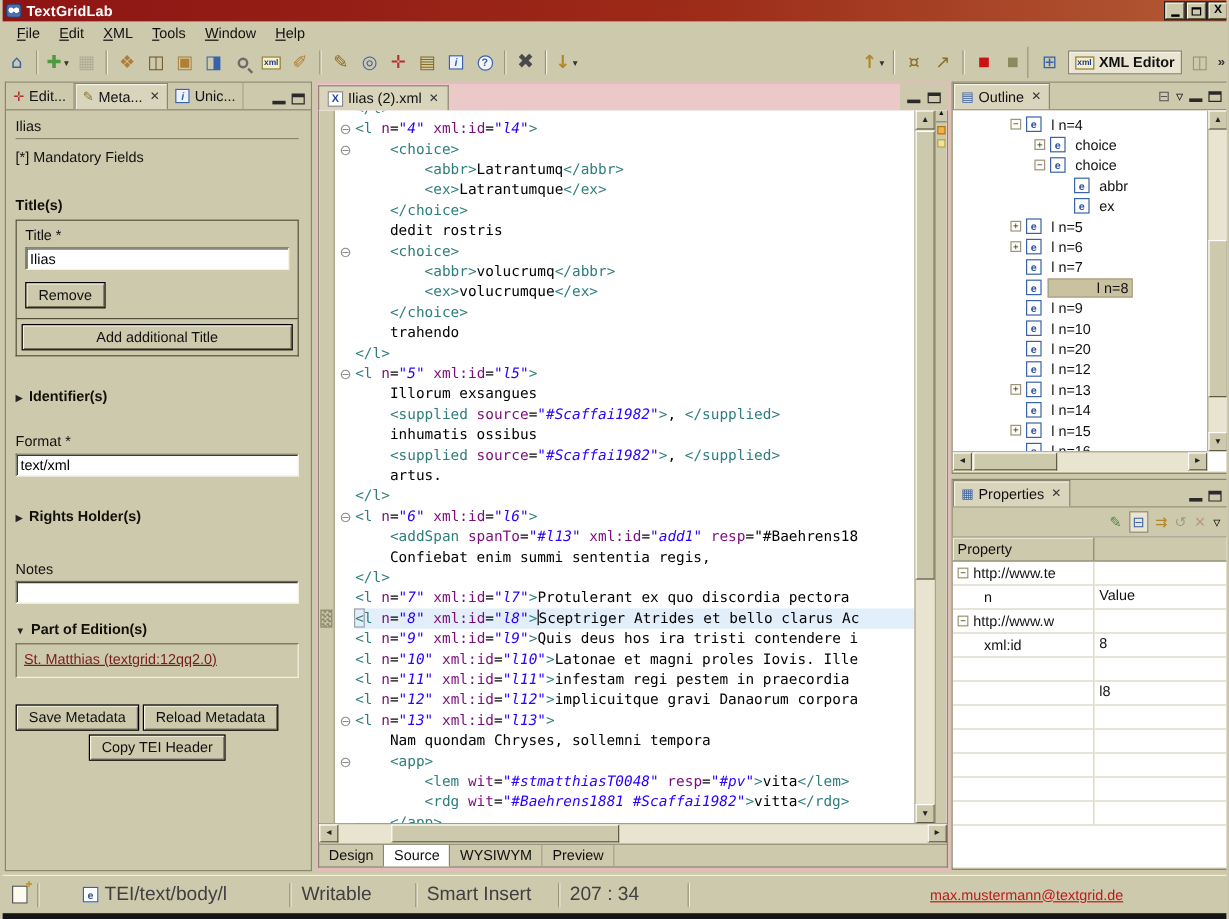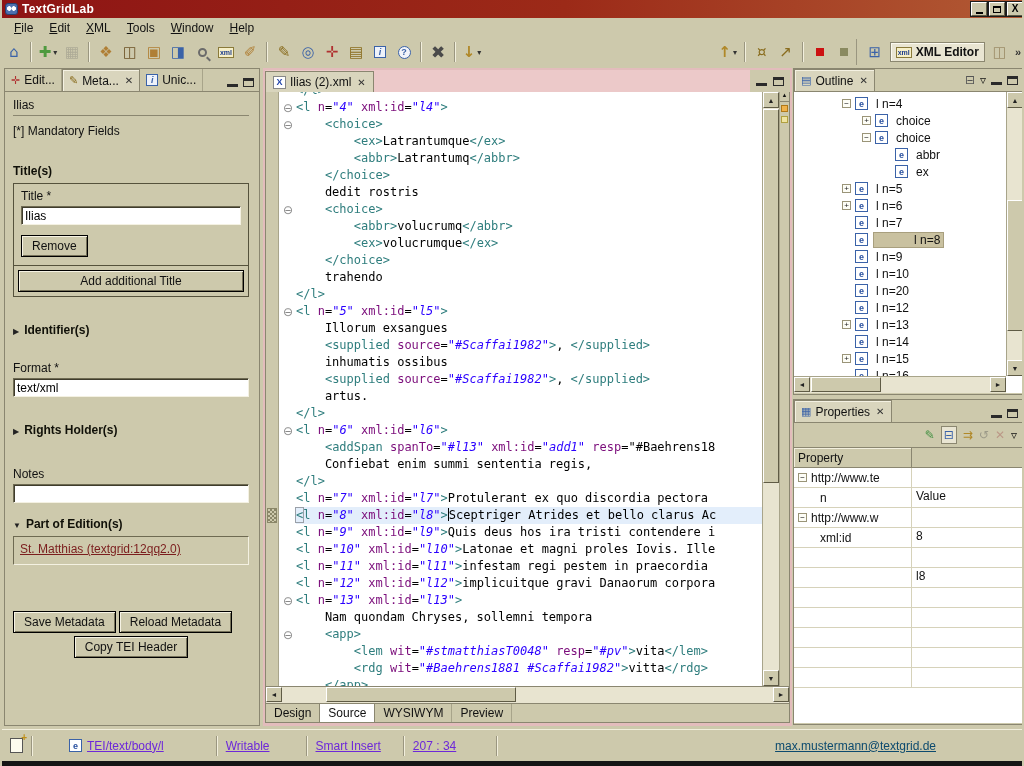--- a/index.html
+++ b/index.html
@@ -82,21 +82,21 @@
     box-shadow:inset 1px 1px 0 #3f3c2c; font-family:"Liberation Sans",sans-serif; font-size:12px; padding:1px 3px; }
   .btn { display:inline-block; background:#cdc9ac; border:1px solid #000;
     box-shadow:inset 1px 1px 0 #f6f3e4, inset -1px -1px 0 #76725a; padding:3px 10px; font-size:12px; text-align:center; }
   .btn-remove { margin-top:10px;text-align:right; }
   .addbox { border:1px solid #55523c; border-top:none; padding:4px; }
   .btn-add { display:block; width:100%; }
   .fmt-label { margin-top:24px; font-size:12px; }
   .notes-label { margin-top:30px; font-size:12px; }
   .editionbox { margin-top:5px; border:1px solid #6e6a52; border-right-color:#f4f1e2; border-bottom-color:#f4f1e2; padding:5px 4px 8px 6px; }
   .red-link { color:#7b1d1d; text-decoration:underline; font-size:12px; }
-  .meta-btn-row { margin-top:46px; display:flex; gap:3px; }
+  .meta-btn-row { margin-top:22px; display:flex; gap:3px; }
   .meta-btn-row2 { margin-top:3px; text-align:center; }
 
   
   .editor-region { position:absolute; left:261px; top:2px; width:529px; height:658px; background:#e3bcbc; padding:2px; }
   .ed-head { height:22px; background:#ecc9c9; display:flex; align-items:flex-end; }
   .ed-tab { display:flex; align-items:center; gap:4px; height:21px; padding:0 7px; background:#d9d5bd;
     border:1px solid #8a8670; border-bottom:none; font-size:12px; }
   .xfile { width:13px; height:13px; background:#fff; border:1px solid #888; color:#2244aa; font-weight:bold; font-size:9px;
     display:flex; align-items:center; justify-content:center; }
   .ed-head-right { margin-left:auto; background:#cdc9ac; height:22px; display:flex; align-items:center; gap:6px; padding:0 6px; }
@@ -164,23 +164,23 @@
   .pexp { width:9px; height:9px; border:1px solid #9a9478; background:#fdfdf6; font-size:8px; line-height:7px; text-align:center; margin-right:4px; flex:none; }
   .pname { font-size:12px; white-space:nowrap; }
   .pindent { padding-left:22px; }
 
   
   .statusbar { position:absolute; left:0; top:729px; width:1024px; height:32px; background:#cdc9ac;
     border-top:1px solid #f2efdd; display:flex; align-items:center; }
   .sb-sep { width:2px; height:20px; border-left:1px solid #9a9680; border-right:1px solid #f2efdd; margin:0 8px; }
   .fastview { width:13px; height:15px; border:1px solid #555; background:#fdfbee; position:relative; margin-left:8px; }
   .fastview::after { content:"+"; position:absolute; right:-5px; top:-7px; color:#c09018; font-weight:bold; font-size:10px; }
-  .sb-text { font-size:12px; color:#6d28d9;text-decoration:underline; }
+  .sb-text { font-size:16px; color:#404040; }
   .sb-user { margin-left:auto; margin-right:90px; }
-  .user-link { color:#0c4a6e; text-decoration:underline; font-size:12px; }
+  .user-link { color:#b91c1c; text-decoration:underline; font-size:12px; }
   .bottom-edge { position:absolute; left:0; top:761px; width:1024px; height:5px; background:#151515; }
 </style>
 </head>
 <body>
 
 <div class="window">
 
   <div class="titlebar">
     <span class="owl"></span>
     <span class="title-text">TextGridLab</span>
@@ -379,22 +379,22 @@
       </div>
       <div class="ed-body">
         <div class="ann-ruler">
           <div class="ann-mark" id="ann-mark" style="top: 416px;"></div>
         </div>
         <div class="code-scroll">
           <div class="lines" id="code-lines">
               <div class="line"><span class="foldcell"></span><span class="codecell"><span class="tg">&lt;/l</span><span class="tg">&gt;</span></span></div>
               <div class="line"><span class="foldcell">⊖</span><span class="codecell"><span class="tg">&lt;l</span> <span class="an">n</span><span class="eq">=</span><span class="av">"4"</span> <span class="an">xml:id</span><span class="eq">=</span><span class="av">"l4"</span><span class="tg">&gt;</span></span></div>
               <div class="line"><span class="foldcell">⊖</span><span class="codecell">    <span class="tg">&lt;choice</span><span class="tg">&gt;</span></span></div>
+              <div class="line"><span class="foldcell"></span><span class="codecell">        <span class="tg">&lt;abbr</span><span class="tg">&gt;</span>Latrantumq<span class="tg">&lt;/abbr</span><span class="tg">&gt;</span></span></div>
               <div class="line"><span class="foldcell"></span><span class="codecell">        <span class="tg">&lt;ex</span><span class="tg">&gt;</span>Latrantumque<span class="tg">&lt;/ex</span><span class="tg">&gt;</span></span></div>
-              <div class="line"><span class="foldcell"></span><span class="codecell">        <span class="tg">&lt;abbr</span><span class="tg">&gt;</span>Latrantumq<span class="tg">&lt;/abbr</span><span class="tg">&gt;</span></span></div>
               <div class="line"><span class="foldcell"></span><span class="codecell">    <span class="tg">&lt;/choice</span><span class="tg">&gt;</span></span></div>
               <div class="line"><span class="foldcell"></span><span class="codecell">    dedit rostris</span></div>
               <div class="line"><span class="foldcell">⊖</span><span class="codecell">    <span class="tg">&lt;choice</span><span class="tg">&gt;</span></span></div>
               <div class="line"><span class="foldcell"></span><span class="codecell">        <span class="tg">&lt;abbr</span><span class="tg">&gt;</span>volucrumq<span class="tg">&lt;/abbr</span><span class="tg">&gt;</span></span></div>
               <div class="line"><span class="foldcell"></span><span class="codecell">        <span class="tg">&lt;ex</span><span class="tg">&gt;</span>volucrumque<span class="tg">&lt;/ex</span><span class="tg">&gt;</span></span></div>
               <div class="line"><span class="foldcell"></span><span class="codecell">    <span class="tg">&lt;/choice</span><span class="tg">&gt;</span></span></div>
               <div class="line"><span class="foldcell"></span><span class="codecell">    trahendo</span></div>
               <div class="line"><span class="foldcell"></span><span class="codecell"><span class="tg">&lt;/l</span><span class="tg">&gt;</span></span></div>
               <div class="line"><span class="foldcell">⊖</span><span class="codecell"><span class="tg">&lt;l</span> <span class="an">n</span><span class="eq">=</span><span class="av">"5"</span> <span class="an">xml:id</span><span class="eq">=</span><span class="av">"l5"</span><span class="tg">&gt;</span></span></div>
               <div class="line"><span class="foldcell"></span><span class="codecell">    Illorum exsangues</span></div>

